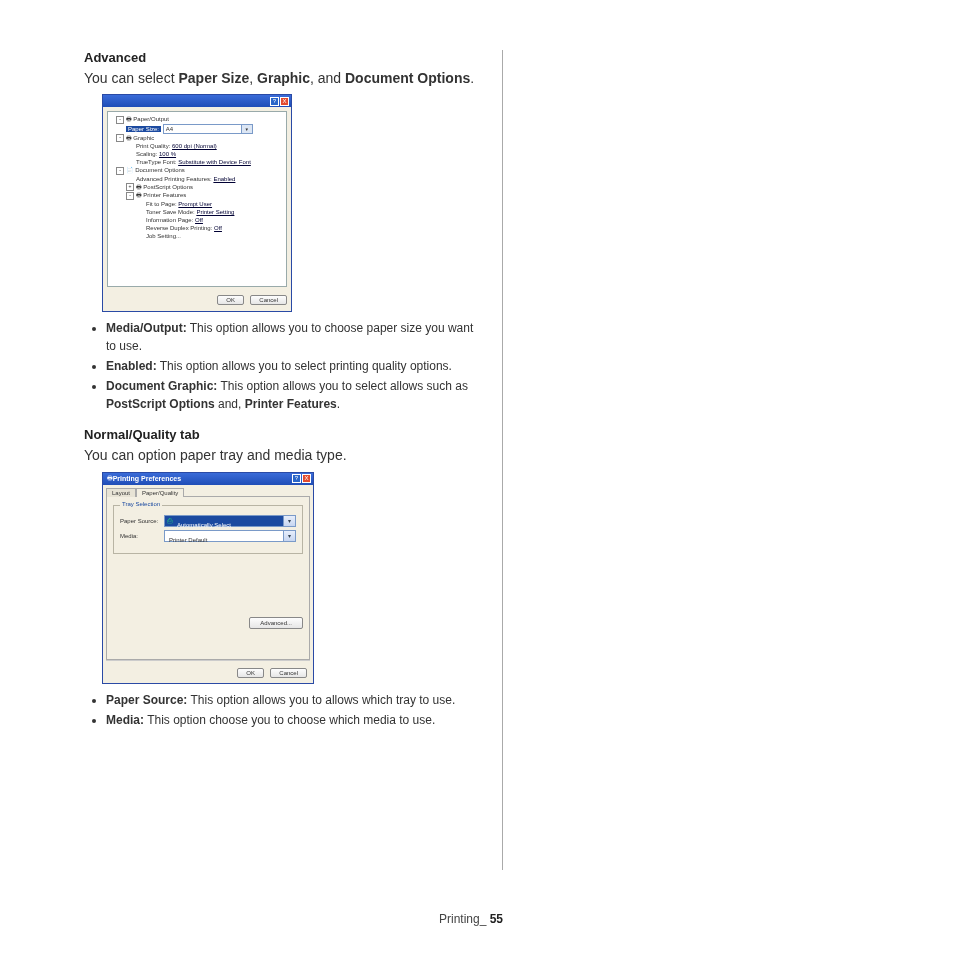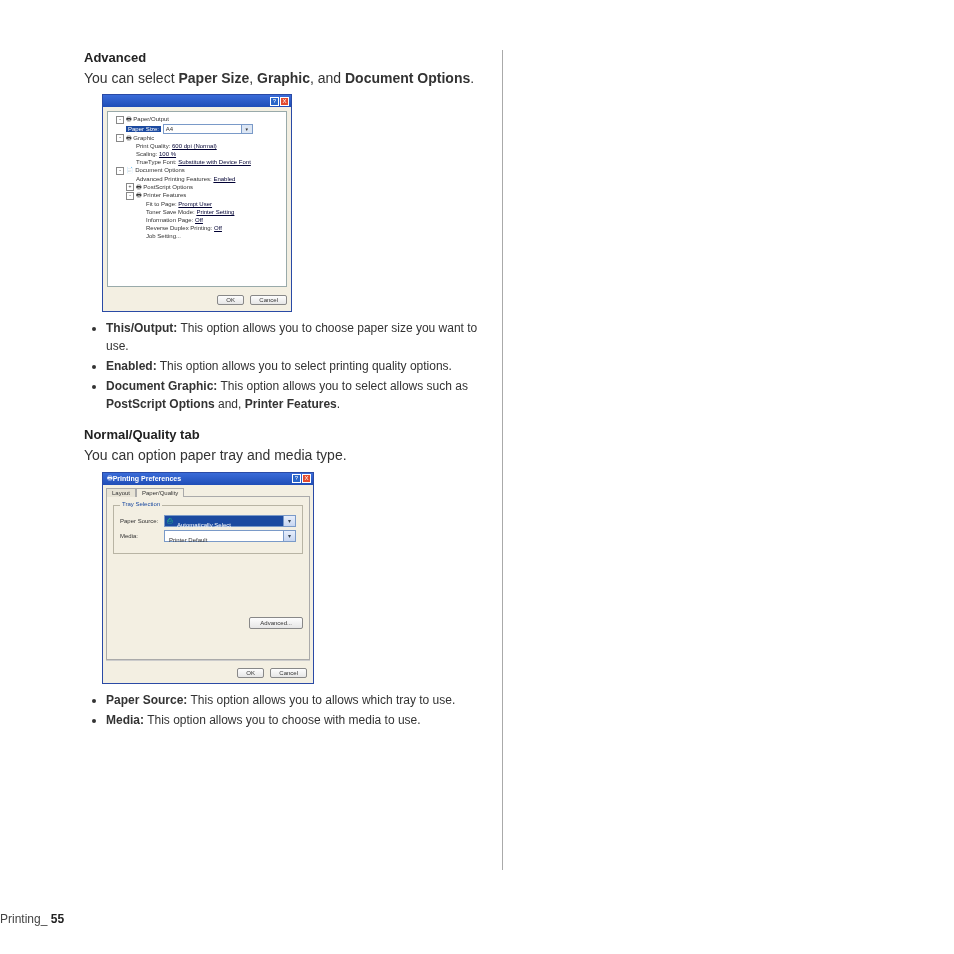--- a/index.html
+++ b/index.html
@@ -137,21 +137,21 @@
   .sel::after{content:"▾";position:absolute;right:0;top:0;bottom:0;width:11px;background:linear-gradient(#e7eefb,#c7d6f1);border-left:1px solid #7a9ac8;text-align:center;font-size:6px;line-height:10px;color:#345;}
   .sel .ico{position:absolute;left:2px;top:1px;width:8px;height:8px;font-size:7px;line-height:8px;color:#2d7;}
   .adv-btn-row{text-align:right;margin-top:60px;}
   .adv-btn{display:inline-block;border:1px solid #888;background:linear-gradient(#fdfdfd,#e6e6e6);font-size:6px;padding:2px 10px;border-radius:2px;}
   .pq-bottom{border-top:1px solid #ccc;padding:3px 3px;text-align:right;background:#f3efe2;}
 
   .footer {
     position: absolute;
     bottom: 28px;
     left: 0; right: 12px;
-    text-align: left;
+    text-align: center;
     font-size: 12px;
     color: #444;
   }
   .footer b{color:#222;}
 </style>
 </head>
 <body>
 
 <div class="page">
   <div class="column">
@@ -185,21 +185,21 @@
           <div class="ind4"><span>Job Setting...</span></div>
         </div>
         <div class="btn-row">
           <span class="win-btn">OK</span>
           <span class="win-btn">Cancel</span>
         </div>
       </div>
     </div>
 
     <ul class="bullets">
-      <li><b>This/Output:</b><span>  This option allows you to choose paper size you want to use.</span></li>
+      <li><b>Media/Output:</b><span>  This option allows you to choose paper size you want to use.</span></li>
       <li><b>Enabled:</b><span>  This option allows you to select printing quality options.</span></li>
       <li><b>Document Graphic:</b><span>  This option allows you to select allows such as </span><b>PostScript Options</b><span> and, </span><b>Printer Features</b><span>.</span></li>
     </ul>
 
     <h3 class="section-head">Normal/Quality tab</h3>
     <p class="intro">You can option paper tray and media type.</p>
 
     <div class="dialog pq">
       <div class="titlebar pq-bar">
         <span style="font-size:6px;color:#fff;">🖶</span>
@@ -234,21 +234,21 @@
         </div>
         <div class="pq-bottom">
           <span class="win-btn">OK</span>
           <span class="win-btn">Cancel</span>
         </div>
       </div>
     </div>
 
     <ul class="bullets">
       <li><b>Paper Source:</b><span>  This option allows you to allows which tray to use.</span></li>
-      <li><b>Media:</b><span>  This option allows you to choose with media to use.</span></li>
+      <li><b>Media:</b><span>  This option choose you to choose which media to use.</span></li>
     </ul>
 
   </div>
 
   <div class="footer">
     <span>Printing</span><span>_ </span><b>55</b>
   </div>
 </div>
 
 </body></html>

